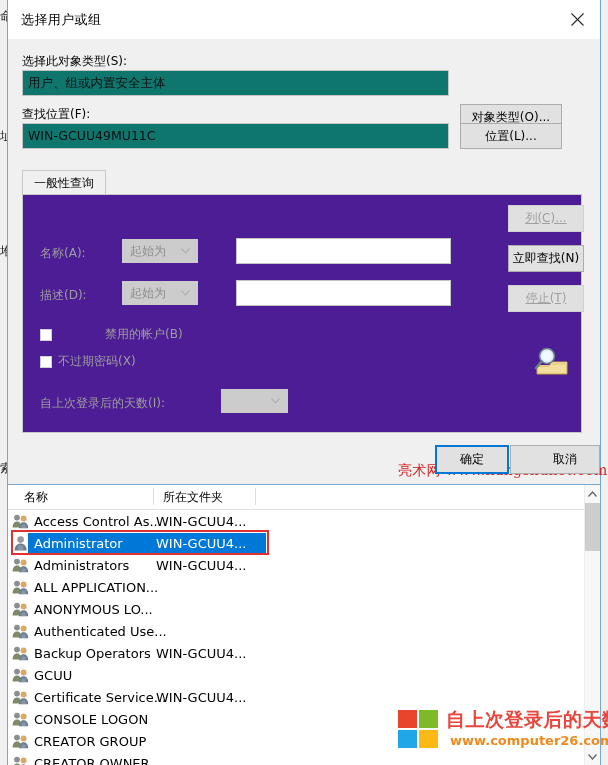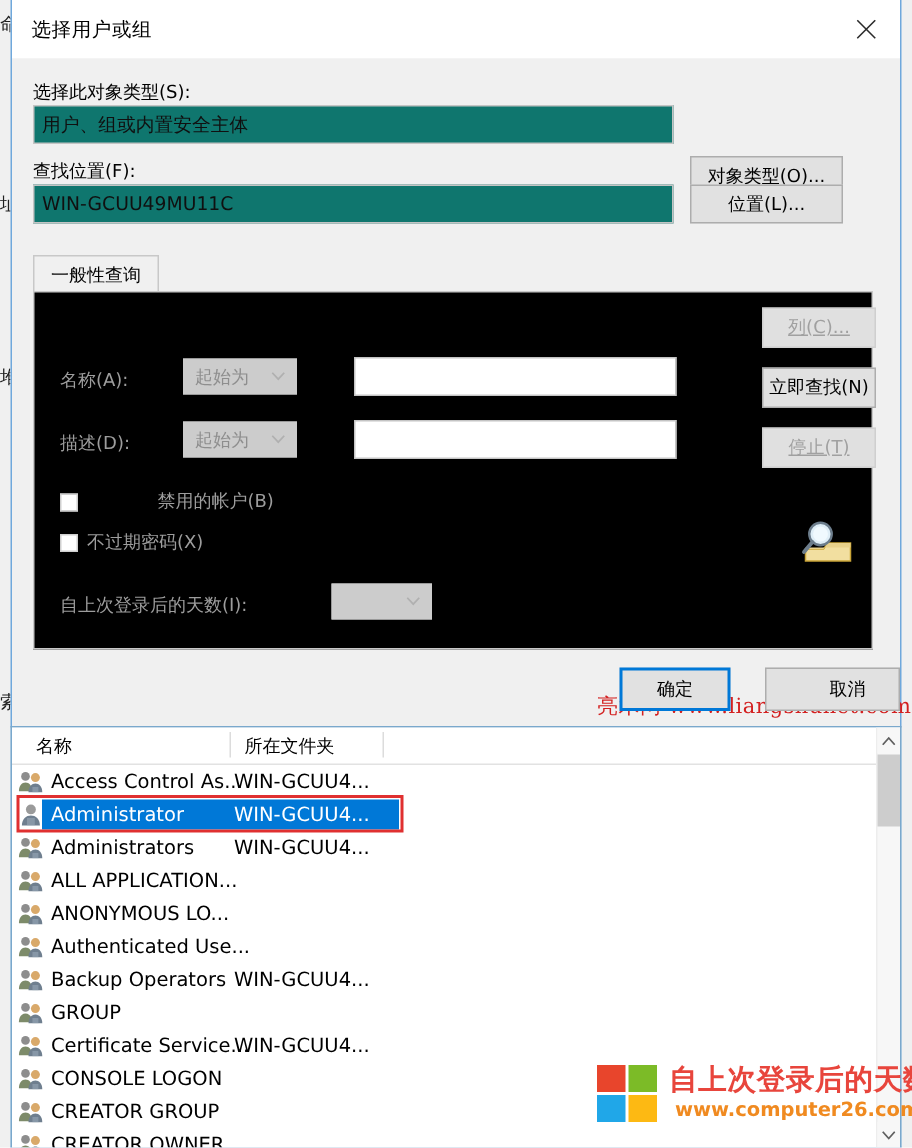--- a/index.html
+++ b/index.html
@@ -133,21 +133,21 @@
     box-sizing: border-box;
     display: flex; align-items: center;
     font-size: 12px;
     color: #000000;
     cursor: default;
   }
   #tab-panel {
     position: absolute;
     left: 14px; top: 155px;
     width: 560px; height: 239px;
-    background: #000000;
+    background: #4c1d95;
     border: 1px solid #c8c8c8;
     box-sizing: border-box;
   }
 
   .dim-label {
     position: absolute;
     font-size: 12px;
     color: #9d9d9d;
   }
   .combo {
@@ -437,21 +437,21 @@
         <path d="M8 22 L20 22 L23 18 L38 18 L38 30 L8 30 Z" fill="#f2dfa0" stroke="#c9a437" stroke-width="1"></path>
         <path d="M8 22 L20 22 L23 18 L38 18 L38 21 L8 21 Z" fill="#e8d18a" stroke="none"></path>
         <circle cx="18" cy="12" r="7.5" fill="#dfeef7" stroke="#6c7d8c" stroke-width="1.6"></circle>
         <circle cx="18" cy="12" r="5" fill="#f4fbff" stroke="none" opacity="0.8"></circle>
         <line x1="12.6" y1="17.4" x2="7" y2="24" stroke="#6c7d8c" stroke-width="2.6" stroke-linecap="round"></line>
       </svg>
     </div>
 
     <div id="wm-red">亮术网 www.liangshunet.com</div>
 
-    <div class="btn default" style="left:405px; top:406px; width:74px; height:29px;">确定</div>
+    <div class="btn default" style="left:427px; top:406px; width:74px; height:29px;">确定</div>
     <div class="btn" style="left:502px; top:406px; width:90px; height:29px;padding-left:20px;">取消</div>
 
     <div id="results-label">搜索结果(U):</div>
   </div>
 </div>
 
 <div id="list-frame">
   <div id="list-header">
     <div class="col-head" style="left:16px;">名称</div>
     <div class="col-sep" style="left:145px;"></div>
@@ -537,21 +537,21 @@
         <span class="fold">WIN-GCUU4...</span>
       </div>
       <div class="row">
         <span class="ico"><svg width="18" height="16" viewBox="0 0 18 16">
   <circle cx="5" cy="4.6" r="2.9" fill="#8d8d8d"></circle>
   <path d="M0.6 14.5 C0.6 10.6 2.6 8.6 5 8.6 C7.4 8.6 9.4 10.6 9.4 14.5 Z" fill="#7d8b6a"></path>
   <circle cx="11.6" cy="5.4" r="3" fill="#d9a96a"></circle>
   <path d="M7 15.2 C7 11.3 9.2 9.3 11.6 9.3 C14 9.3 16.2 11.3 16.2 15.2 Z" fill="#6f7f8f"></path>
   <path d="M9.6 11.6 L13.6 11.6 L13.6 15.2 L9.6 15.2 Z" fill="#9fb0bf" opacity="0.5"></path>
 </svg></span>
-        <span class="nm">GROUP</span>
+        <span class="nm">GCUU</span>
         <span class="fold"></span>
       </div>
       <div class="row">
         <span class="ico"><svg width="18" height="16" viewBox="0 0 18 16">
   <circle cx="5" cy="4.6" r="2.9" fill="#8d8d8d"></circle>
   <path d="M0.6 14.5 C0.6 10.6 2.6 8.6 5 8.6 C7.4 8.6 9.4 10.6 9.4 14.5 Z" fill="#7d8b6a"></path>
   <circle cx="11.6" cy="5.4" r="3" fill="#d9a96a"></circle>
   <path d="M7 15.2 C7 11.3 9.2 9.3 11.6 9.3 C14 9.3 16.2 11.3 16.2 15.2 Z" fill="#6f7f8f"></path>
   <path d="M9.6 11.6 L13.6 11.6 L13.6 15.2 L9.6 15.2 Z" fill="#9fb0bf" opacity="0.5"></path>
 </svg></span>

